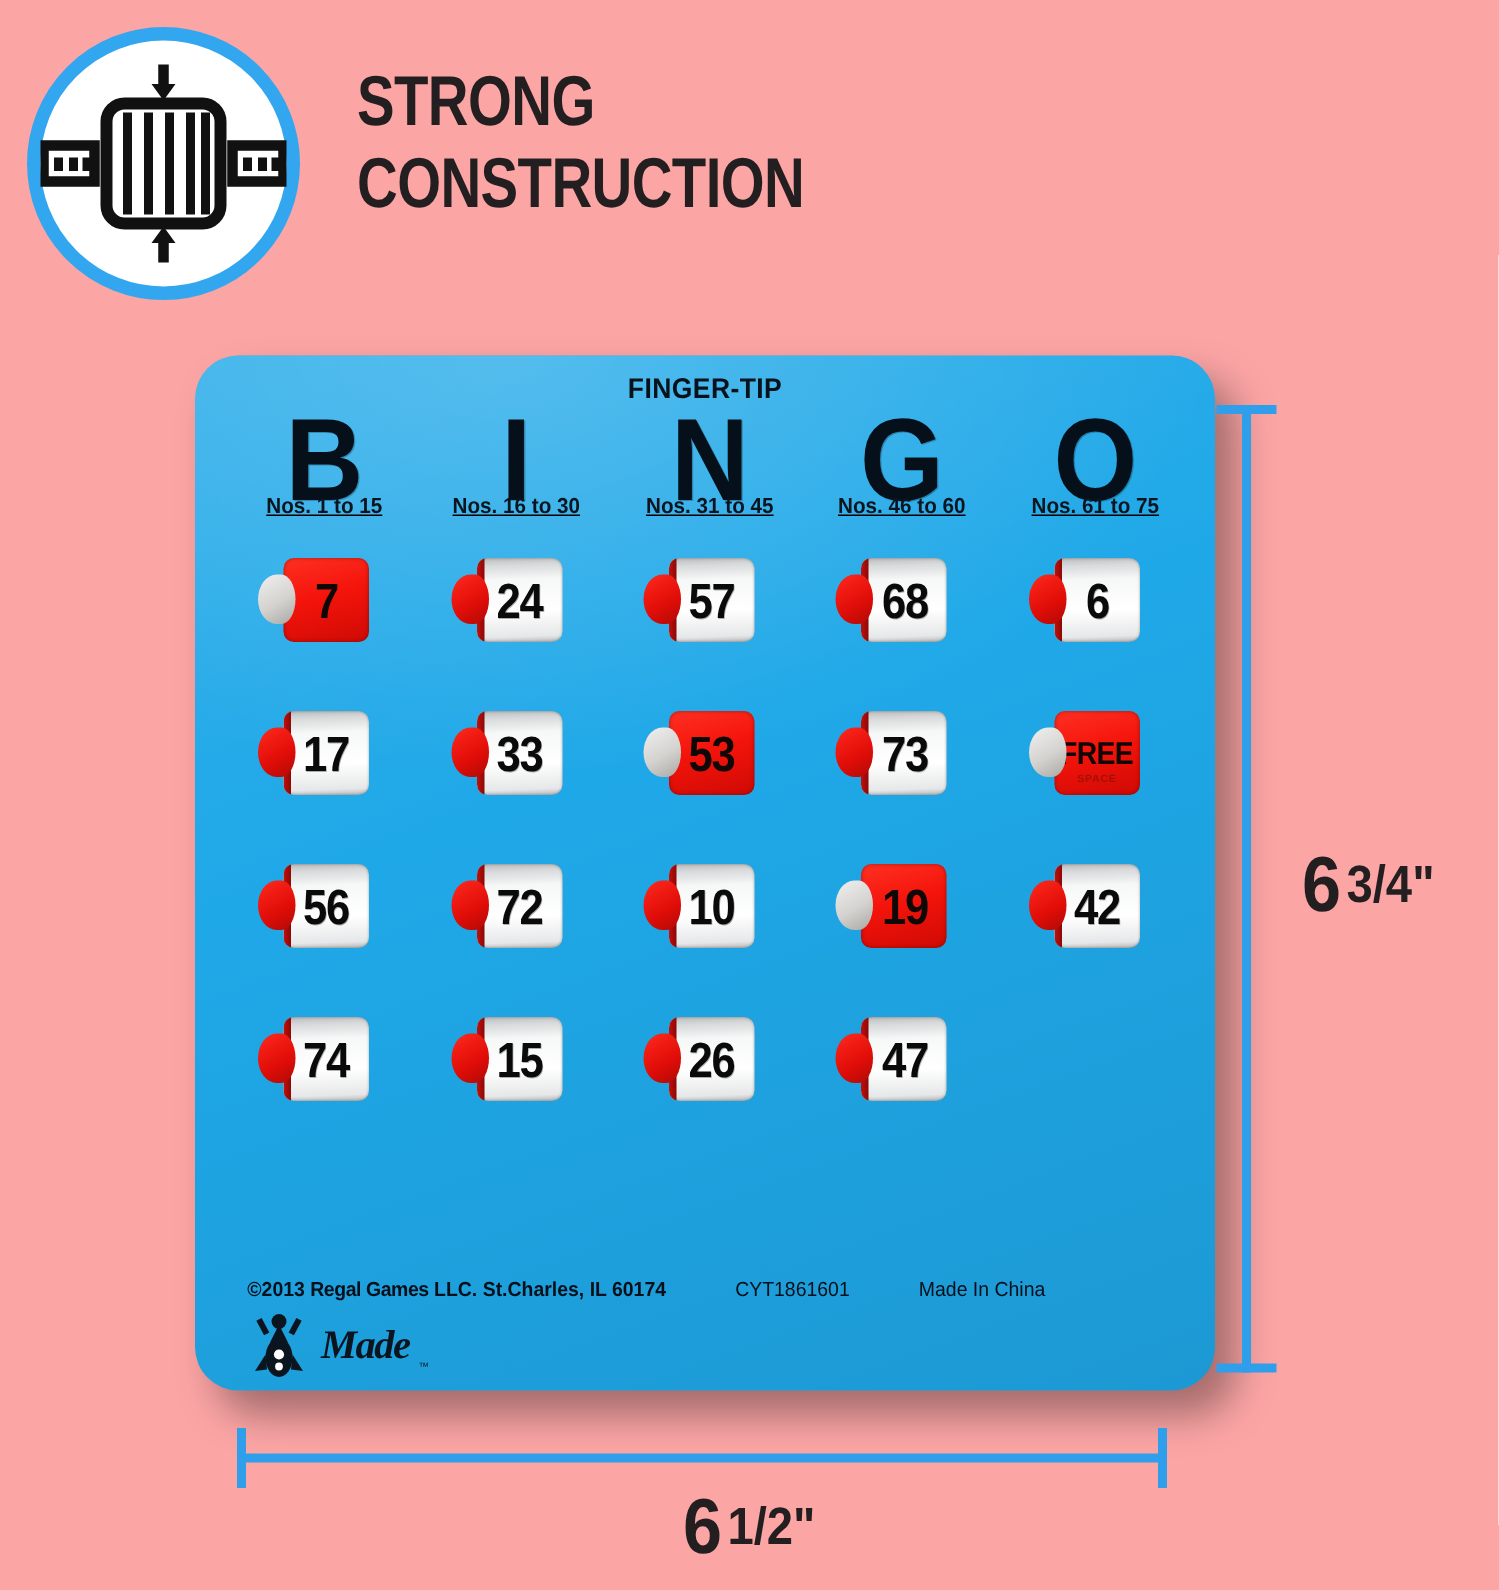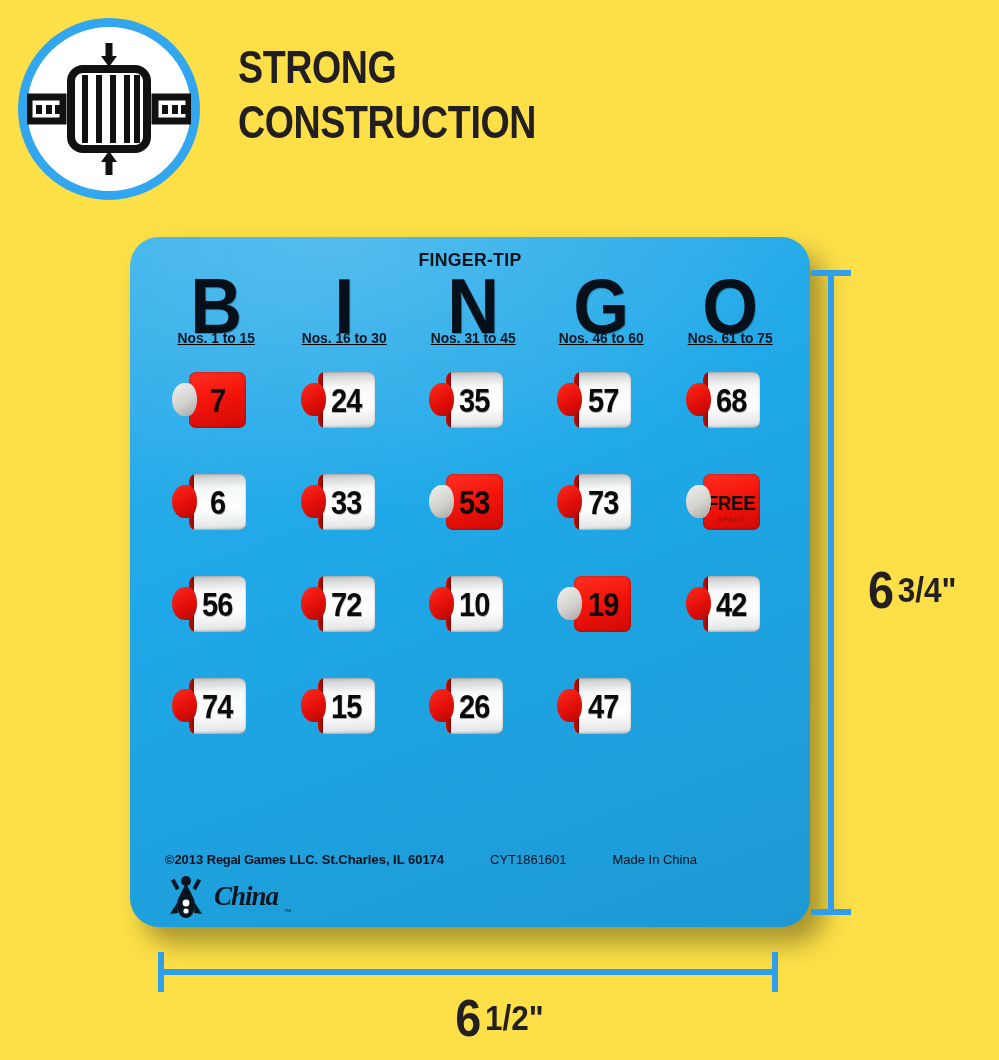--- a/index.html
+++ b/index.html
@@ -2,21 +2,21 @@
 <html><head>
 <meta charset="utf-8">
 <style>
   * { box-sizing: border-box; margin: 0; padding: 0; }
   html, body {
     width: 999px; height: 1060px;
     background: #ffffff;
     font-family: "Liberation Sans", sans-serif;
     overflow: hidden;
   }
-  #page { position: relative; width: 999px; height: 1060px; background:#fde047; }
+  #page { position: relative; width: 999px; height: 1060px; background:#fca5a5; }
 
   
   #feature-badge { position:absolute; left:0px; top:0px; width:560px; height:215px; }
   #badge-circle {
     position:absolute; left:18px; top:18px; width:182px; height:182px;
     border-radius:50%; border:9px solid #33A6F0; background:#fff;
   }
   #badge-icon { position:absolute; left:0; top:0; width:164px; height:164px; }
   #feature-text {
     position:absolute; left:238px; top:40px; width:310px;
@@ -266,45 +266,45 @@
             <div class="knob"></div>
             <div class="window">
               <span class="num">24</span>
             </div>
           </div>
         </div>
         <div class="cell">
           <div class="tile open">
             <div class="knob"></div>
             <div class="window">
-              <span class="num">35</span>
-            </div>
-          </div>
-        </div>
-        <div class="cell">
-          <div class="tile open">
-            <div class="knob"></div>
-            <div class="window">
               <span class="num">57</span>
             </div>
           </div>
         </div>
         <div class="cell">
           <div class="tile open">
             <div class="knob"></div>
             <div class="window">
               <span class="num">68</span>
             </div>
           </div>
         </div>
         <div class="cell">
           <div class="tile open">
             <div class="knob"></div>
             <div class="window">
               <span class="num">6</span>
+            </div>
+          </div>
+        </div>
+        <div class="cell">
+          <div class="tile open">
+            <div class="knob"></div>
+            <div class="window">
+              <span class="num">17</span>
             </div>
           </div>
         </div>
         <div class="cell">
           <div class="tile open">
             <div class="knob"></div>
             <div class="window">
               <span class="num">33</span>
             </div>
           </div>
@@ -423,21 +423,21 @@
           <polygon points="22,10 28,22 16,22"></polygon>
           <polygon points="13,30 6,41 14,40"></polygon>
           <polygon points="31,30 38,41 30,40"></polygon>
           <circle cx="22" cy="8" r="5"></circle>
           <rect x="9" y="6" width="4" height="11" transform="rotate(-28 11 11)"></rect>
           <rect x="31" y="6" width="4" height="11" transform="rotate(28 33 11)"></rect>
         </g>
         <circle cx="22" cy="30" r="3.4" fill="#ffffff"></circle>
         <circle cx="22" cy="38" r="2.6" fill="#ffffff"></circle>
       </svg>
-      <span id="regal-wordmark">China</span>
+      <span id="regal-wordmark">Made</span>
       <span id="regal-tm">™</span>
     </div>
   </div>
 
   <div id="dim-vertical"></div>
   <div id="dim-vertical-label">
     <span class="whole">6</span><span class="frac">3/4"</span>
   </div>
 
   <div id="dim-horizontal"></div>

